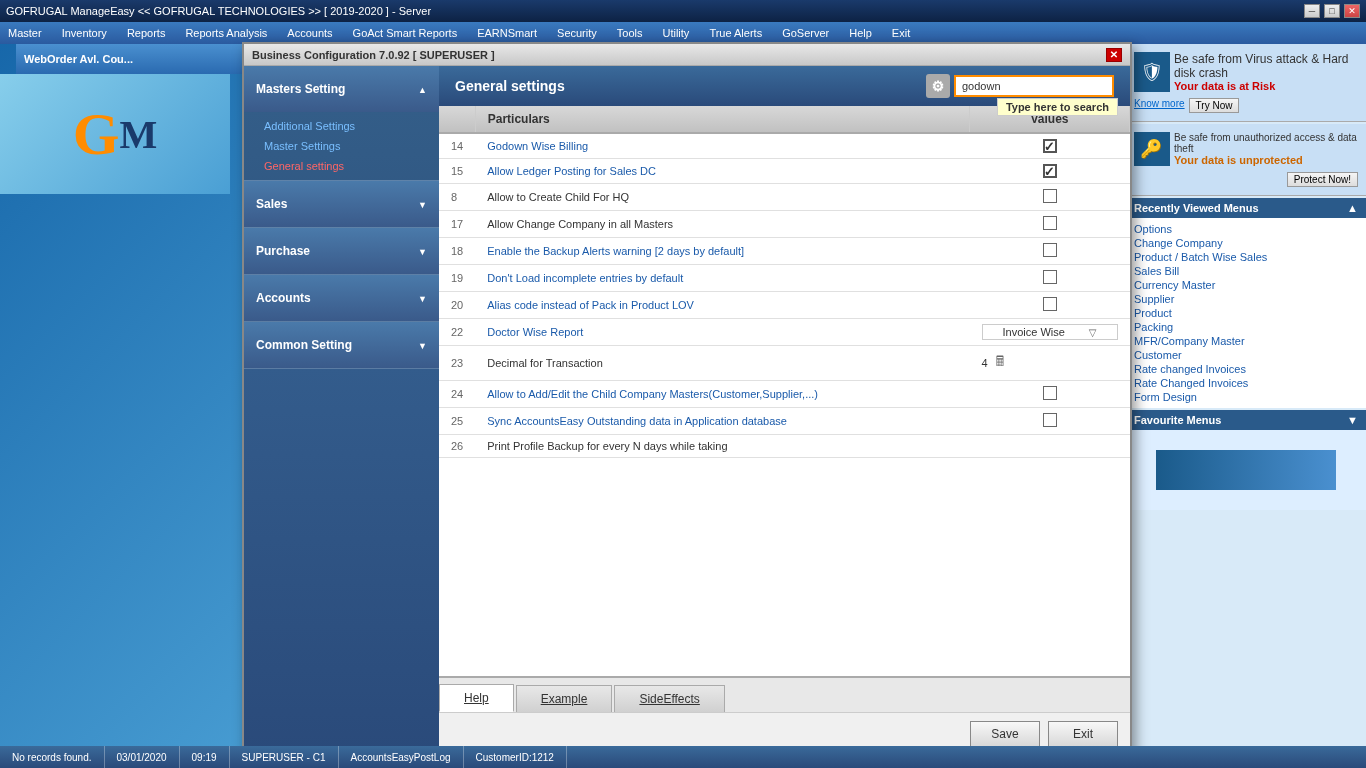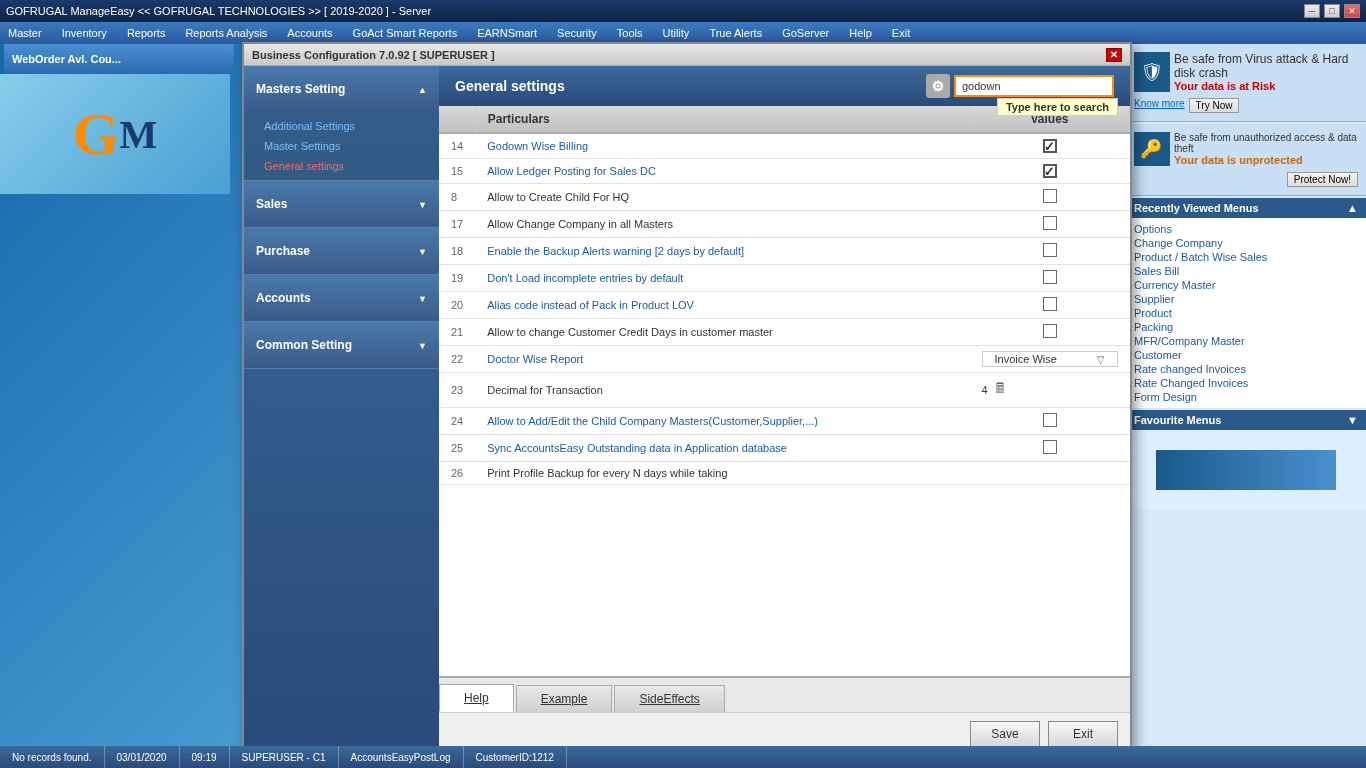--- a/index.html
+++ b/index.html
@@ -27,21 +27,21 @@
     
     .menu-bar {
       position: absolute; top: 22px; left: 0; width: 100%; height: 22px;
       background: linear-gradient(to bottom, #3a7abf, #2a5a9f);
       display: flex; align-items: center; padding: 0 4px; gap: 12px;
     }
     .menu-item { color: white; font-size: 11px; cursor: pointer; padding: 2px 4px; }
 
     
     .weborder-bar {
-      position: absolute; top: 44px; left: 4px; width: 230px; height: 30px;
+      position: absolute; top: 44px; left: 16px; width: 230px; height: 30px;
       background: linear-gradient(to bottom, #4a90d0, #2a6ab0);
       display: flex; align-items: center; padding: 0 8px;
       color: white; font-size: 11px; font-weight: bold;
     }
 
     
     .right-panel {
       position: absolute; top: 44px; right: 0; width: 240px; height: 560px;
       background: #e8f4ff;
     }
@@ -181,21 +181,21 @@
     }
     .checkbox-checked {
       width: 14px; height: 14px; border: 1px solid #666; background: white;
       display: inline-flex; align-items: center; justify-content: center;
       color: #333; font-size: 12px;
     }
 
     
     .dropdown-cell {
       display: flex; align-items: center; justify-content: space-between;
-      border: 1px solid #ccc; padding: 1px 12px; background: white; font-size: 11px;
+      border: 1px solid #ccc; padding: 1px 20px; background: white; font-size: 11px;
       min-width: 120px;
     }
     .dropdown-arrow { color: #666; font-size: 10px; }
 
     
     .numeric-cell {
       display: flex; align-items: center; gap: 4px;
     }
     .numeric-val { font-size: 11px; }
 
@@ -440,25 +440,20 @@
               <td class="num">19</td>
               <td class="blue-link">Don't Load incomplete entries by default</td>
               <td class="values"><div class="checkbox-unchecked" style="width: 14px; height: 14px; border: 1px solid rgb(102, 102, 102); background: white; display: inline-block; cursor: pointer;"></div></td>
             </tr>
             <tr>
               <td class="num">20</td>
               <td class="blue-link">Alias code instead of Pack in Product LOV</td>
               <td class="values"><div class="checkbox-unchecked" style="width: 14px; height: 14px; border: 1px solid rgb(102, 102, 102); background: white; display: inline-block; cursor: pointer;"></div></td>
             </tr>
             <tr>
-              <td class="num">21</td>
-              <td>Allow to change Customer Credit Days in customer master</td>
-              <td class="values"><div class="checkbox-unchecked" style="width: 14px; height: 14px; border: 1px solid rgb(102, 102, 102); background: white; display: inline-block; cursor: pointer;"></div></td>
-            </tr>
-            <tr>
               <td class="num">22</td>
               <td class="blue-link">Doctor Wise Report</td>
               <td class="values">
                 <div class="dropdown-cell">
                   <span>Invoice Wise</span>
                   <span class="dropdown-arrow">▽</span>
                 </div>
               </td>
             </tr>
             <tr>

